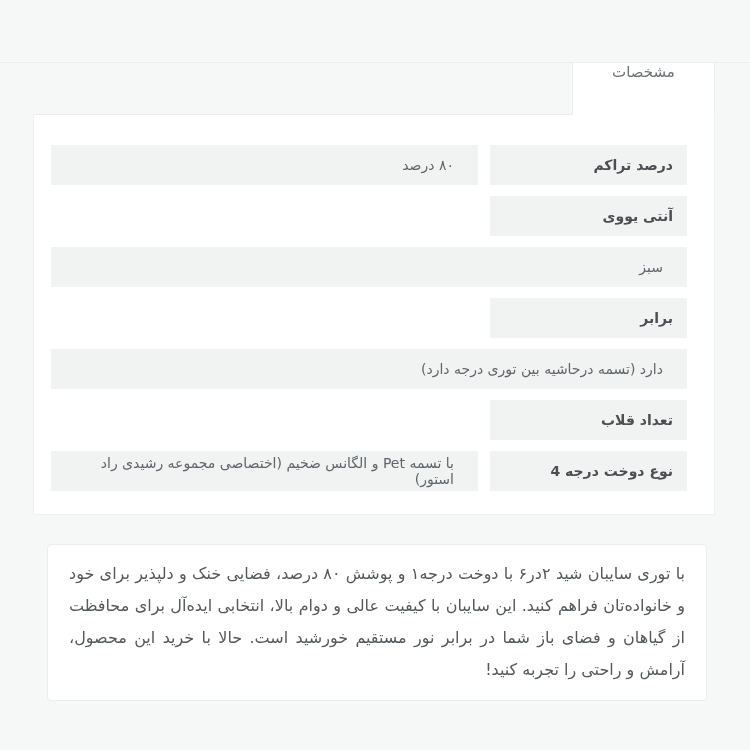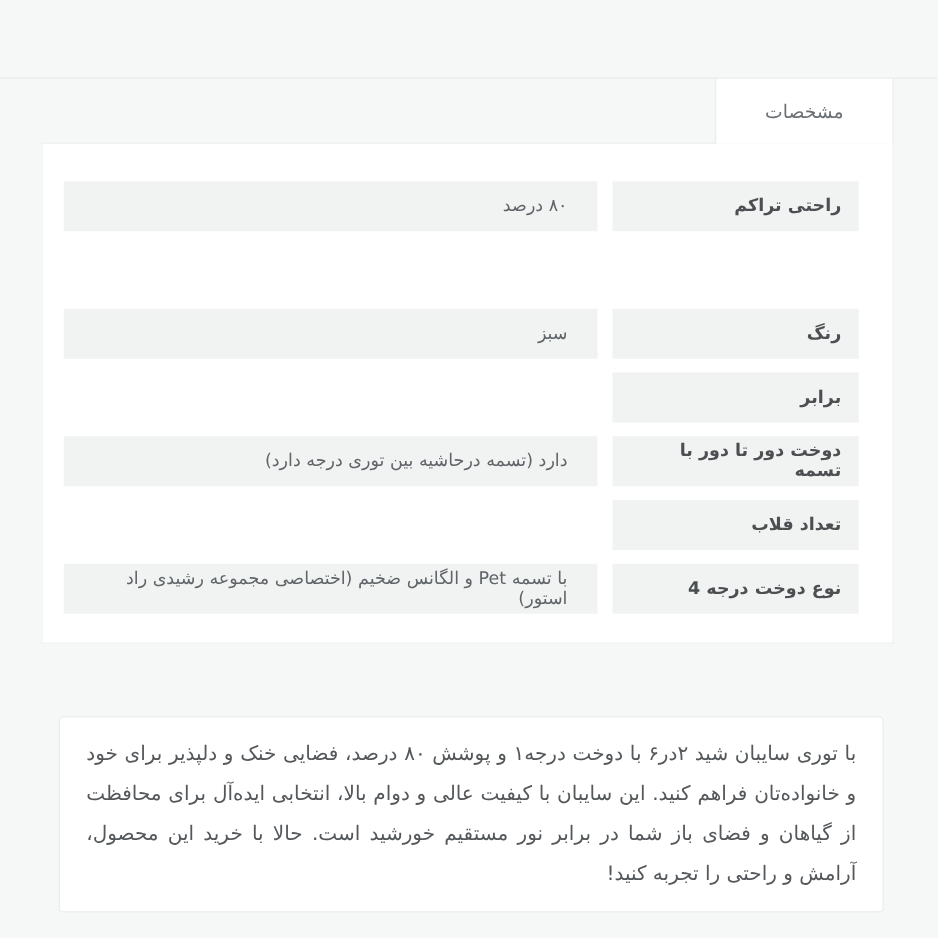--- a/index.html
+++ b/index.html
@@ -22,21 +22,21 @@
     direction:rtl;
   }
   .tabs-divider{
     position:absolute;top:62px;left:0;right:0;height:1px;
     background:var(--border);z-index:1;
   }
   .tab{
     position:absolute;top:62px;right:35px;width:143px;height:53px;
     background:var(--card-bg);
     border:1px solid var(--border);border-bottom:none;
-    display:flex;align-items:center;justify-content:center;
+    display:flex;justify-content:center;
     z-index:3;cursor:pointer;
   }
   .tab-label{
     color:var(--tab-text);font-size:15px;
   }
   .specs-card{
     position:absolute;top:114px;right:35px;left:33px;height:401px;
     background:var(--card-bg);
     border:1px solid #eff0f0;border-top-color:var(--border);
     z-index:2;
@@ -53,21 +53,21 @@
     color:var(--label-text);font-size:14px;font-weight:bold;
   }
   .spec-value{
     order:2;flex:1;
     background:var(--cell-bg);
     display:flex;align-items:center;
     padding:0 24px;
     color:var(--value-text);font-size:14px;
   }
   .desc-card{
-    position:absolute;top:573px;right:43px;left:47px;min-height:145px;
+    position:absolute;top:544px;right:43px;left:47px;min-height:145px;
     background:var(--card-bg);
     border:1px solid var(--border);border-radius:4px;
     padding:13px 21px 14px 21px;
     z-index:2;
   }
   .desc-text{
     color:var(--para-text);font-size:16px;line-height:32px;
     text-align:justify;direction:rtl;
   }
 </style>
@@ -77,38 +77,37 @@
 <div class="tabs-divider"></div>
 
 <div class="tab">
   <span class="tab-label">مشخصات</span>
 </div>
 
 <section class="specs-card">
   <div class="spec-table">
 
       <div class="spec-row">
-        <div class="spec-label">راحتی تراکم</div>
+        <div class="spec-label">درصد تراکم</div>
         <div class="spec-value">۸۰ درصد</div>
       </div>
 
       <div class="spec-row">
+        <div class="spec-label">آنتی یووی</div>
       </div>
 
       <div class="spec-row">
-        <div class="spec-label">رنگ</div>
         <div class="spec-value">سبز</div>
       </div>
 
       <div class="spec-row">
         <div class="spec-label">برابر</div>
       </div>
 
       <div class="spec-row">
-        <div class="spec-label">دوخت دور تا دور با تسمه</div>
         <div class="spec-value">دارد (تسمه درحاشیه بین توری درجه دارد)</div>
       </div>
 
       <div class="spec-row">
         <div class="spec-label">تعداد قلاب</div>
       </div>
 
       <div class="spec-row">
         <div class="spec-label">نوع دوخت درجه 4</div>
         <div class="spec-value">با تسمه Pet و الگانس ضخیم (اختصاصی مجموعه رشیدی راد استور)</div>

